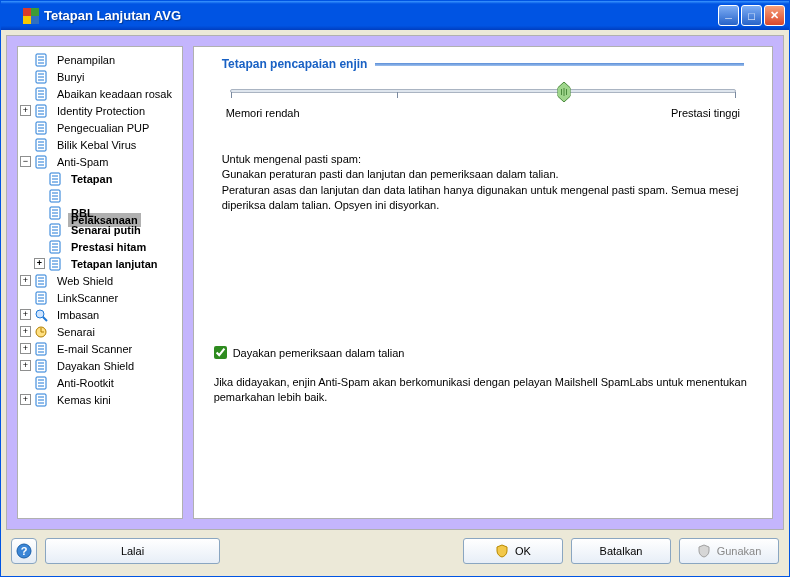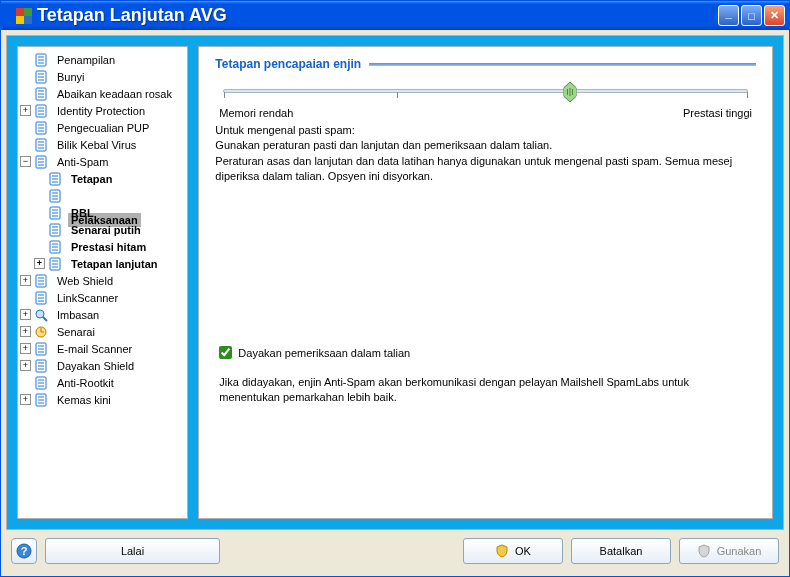--- a/index.html
+++ b/index.html
@@ -17,22 +17,22 @@
     flex-direction: column;
     position: relative;
   }
   .titlebar {
     height: 29px;
     background: linear-gradient(to bottom, #3a95ff 0%, #0054e3 10%, #0054e3 85%, #003ec0 100%);
     display: flex;
     align-items: center;
     color: #fff;
     font-weight: bold;
-    font-size: 18px;
-    padding-left: 15px;
+    font-size: 13px;
+    padding-left: 22px;
   }
   .titlebar .app-icon {
     width: 16px; height: 16px; margin-right: 5px;
     display: inline-block;
   }
   .titlebar .title-text { flex: 1 1 auto; text-shadow: 1px 1px 1px rgba(0,0,0,.35); }
   .win-buttons { display: flex; gap: 2px; margin-right: 4px; }
   .win-btn {
     width: 21px; height: 21px;
     border: 1px solid #fff;
@@ -44,41 +44,41 @@
     font-size: 12px;
     cursor: default;
   }
   .win-btn.close { background: linear-gradient(to bottom,#f7a07a,#d9472b); }
   .win-btn.close::after { content:"✕"; font-size:11px; }
   .win-btn.min::after { content:"_"; position:relative; top:-3px; }
   .win-btn.max::after { content:"□"; font-size:11px; }
 
   .client {
     flex: 1 1 auto;
-    background: #0ea5e9;
+    background: #c4b5fd;
     margin: 5px;
     margin-bottom: 2px;
     border: 1px solid #b0b0b0;
     display: flex;
     padding: 10px;
     gap: 10px;
     overflow: hidden;
   }
   .tree-panel {
     width: 233px;
     border: 1px solid #b0b0b0;
     background: #fff;
     overflow: auto;
     padding: 4px 0 4px 0;
   }
   .content-panel {
     flex: 1 1 auto;
     border: 1px solid #b0b0b0;
     background: #fff;
-    padding: 10px 16px;
+    padding: 10px 28px;
     position: relative;
   }
 
   
   .tree ul { list-style: none; margin: 0; padding: 0; }
   .tree > ul { padding-left: 0; }
   .tree li { white-space: nowrap; }
   .tree .row {
     display: flex; align-items: center;
     height: 17px;
@@ -152,21 +152,21 @@
     top: -7px;
     left: 66%;
     width: 13px; height: 20px;
     transform: translateX(-50%);
   }
   .labels-row {
     display: flex; justify-content: space-between;
     margin: 14px 4px 0 4px;
   }
 
-  .desc { margin-top: 4px; line-height: 1.4; }
+  .desc { margin-top: 33px; line-height: 1.4; }
   .desc p { margin: 0; }
 
   .online-check {
     position: absolute;
     top: 299px; left: 20px; right: 20px;
   }
   .chk {
     display: flex; align-items: center; gap: 6px;
   }
   .chk input { margin:0; accent-color: #2e8b1f; width:13px; height:13px; }

